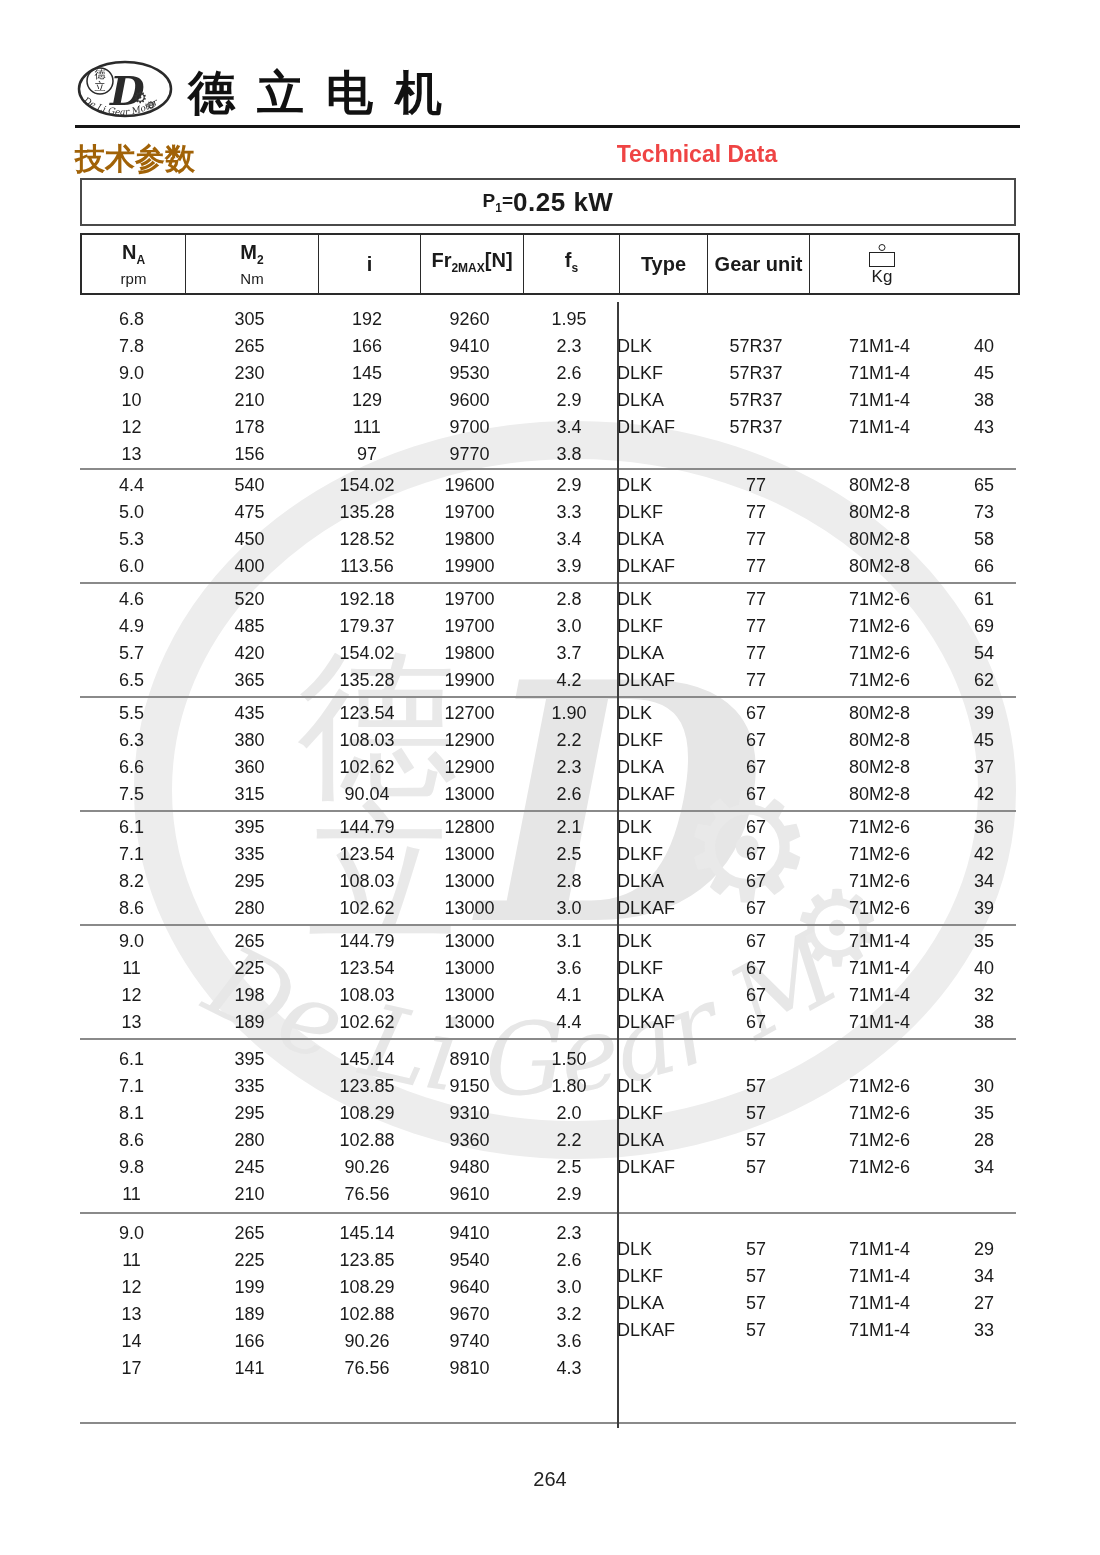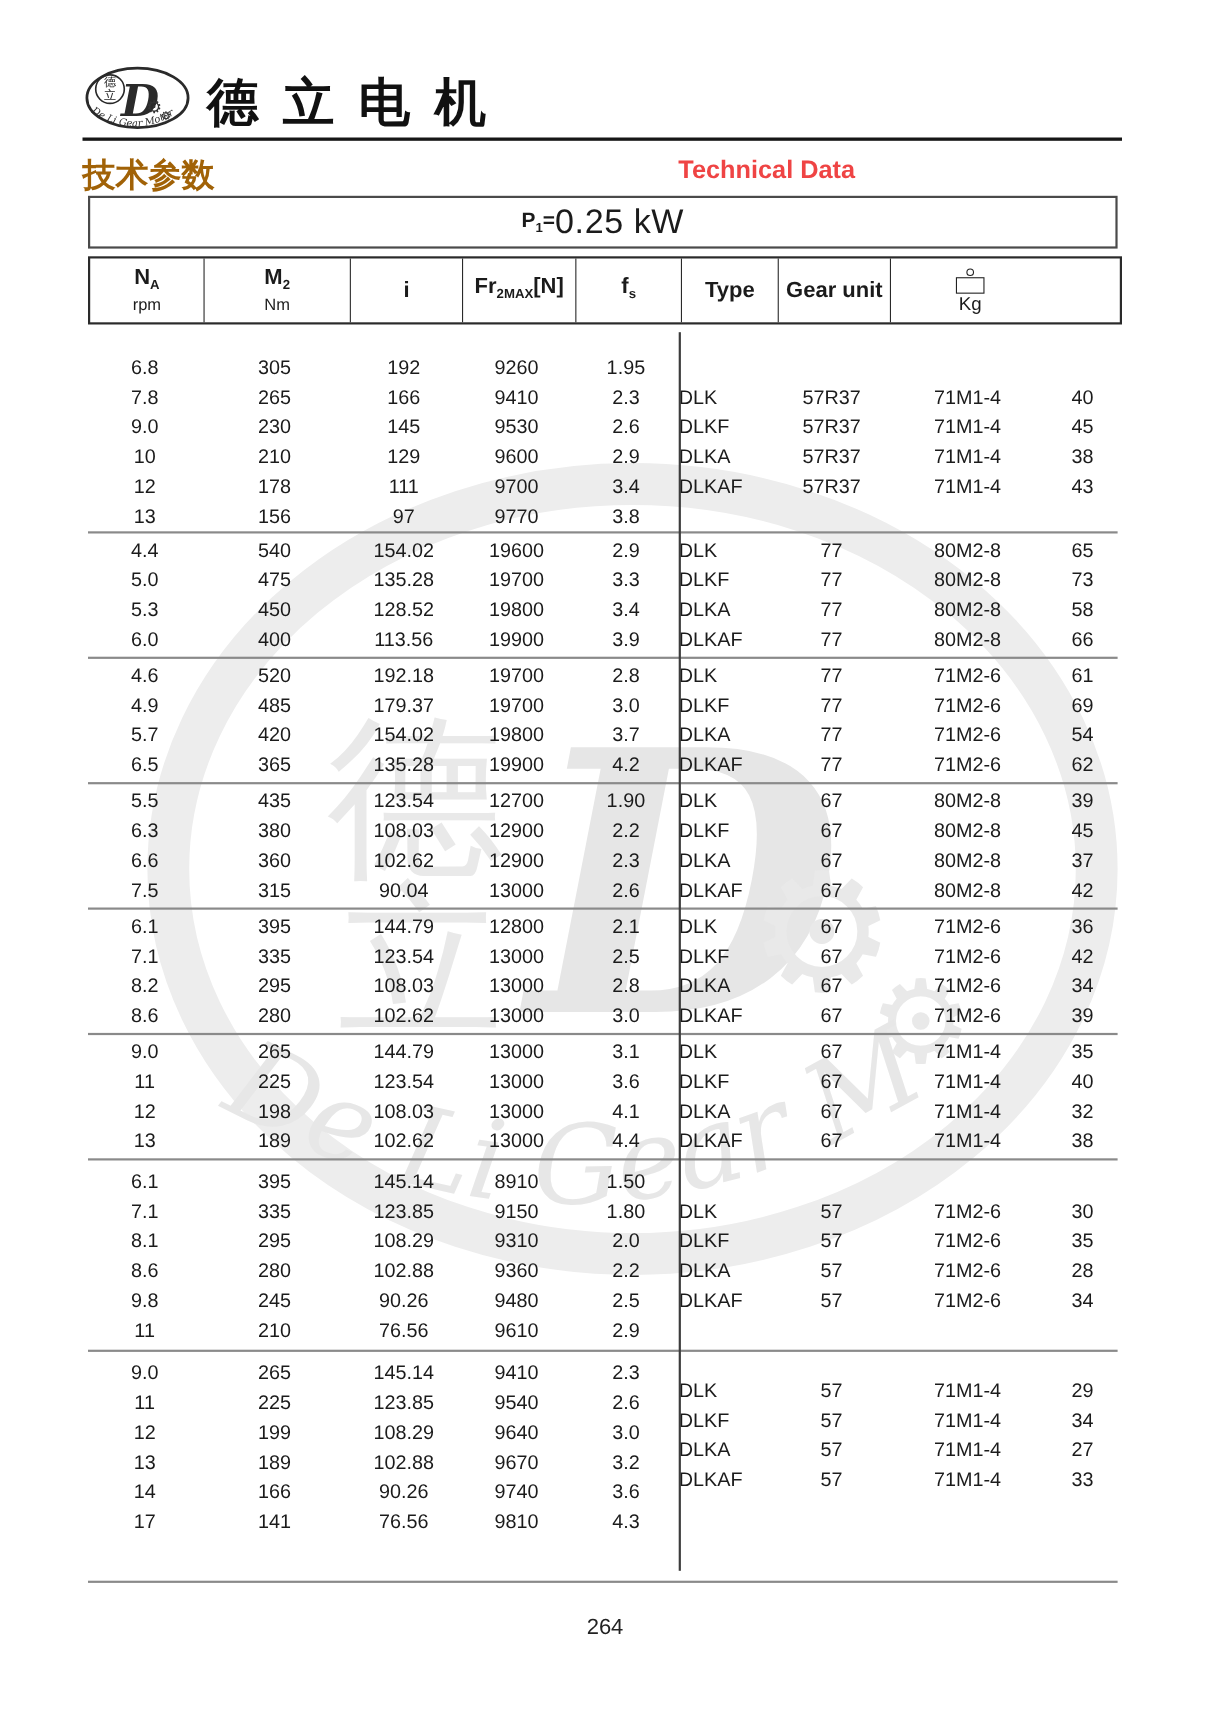--- a/index.html
+++ b/index.html
@@ -13,41 +13,41 @@
   .header-rule{position:absolute;left:75px;top:125px;width:945px;height:3px;background:#161616;}
   .section-cn{position:absolute;left:75px;top:139px;font-size:30px;font-weight:bold;color:#a16207;}
   .section-en{position:absolute;left:657px;top:141px;transform:translateX(-50%);
         font-size:23px;font-weight:bold;color:#ef4444;margin-left:40px;}
 
   
   .p1box{position:absolute;left:80px;top:178px;width:936px;height:48px;box-sizing:border-box;
         border:2px solid #4a4a4a;background:#fff;display:flex;align-items:center;justify-content:center;}
   .p1label{font-size:19px;font-weight:bold;}
   .p1label sub{font-size:12px;font-weight:bold;}
-  .p1value{font-size:31px;font-weight:normal;letter-spacing:.5px;}
+  .p1value{font-size:26px;font-weight:bold;letter-spacing:.5px;}
 
   
   .thead{position:absolute;left:80px;top:233px;width:936px;height:58px;box-sizing:content-box;
         border:2px solid #2a2a2a;display:grid;background:#fff;
         grid-template-columns:103px 133px 102px 103px 96px 88px 102px 145px 64px;}
   .hcell{display:flex;flex-direction:column;justify-content:center;align-items:center;
         border-left:1.5px solid #2a2a2a;}
   .hcell:first-child{border-left:none;}
   .hmain{font-weight:bold;font-size:20px;line-height:21px;}
   .hmain sub{font-size:12px;font-weight:bold;}
   .hunit{font-size:15px;line-height:16px;font-weight:normal;}
   .hkg{font-size:17px;line-height:17px;margin-top:1px;}
   .wicon{width:30px;height:23px;position:relative;}
   .wicon .wk{position:absolute;left:50%;top:0;transform:translateX(-50%);
         width:5px;height:5px;border:1.5px solid #222;border-radius:50%;}
   .wicon .wr{position:absolute;left:50%;top:8px;transform:translateX(-50%);
         width:24px;height:13px;border:1.5px solid #222;}
 
   
-  .data-area{position:absolute;left:80px;top:311px;width:936px;z-index:2;}
+  .data-area{position:absolute;left:80px;top:296px;width:936px;z-index:2;}
   .block{display:flex;border-bottom:2px solid #8a8a8a;}
   .bleft{display:grid;grid-template-columns:103px 133px 102px 103px 96px;grid-auto-rows:27px;width:537px;}
   .bright{display:grid;grid-template-columns:88px 102px 145px 64px;grid-auto-rows:27px;width:399px;align-self:flex-start;}
   .cell{font-size:18px;line-height:27px;text-align:center;white-space:nowrap;}
   .cell.r0{text-align:left;}
   .vdivider{position:absolute;left:617px;top:302px;width:1.5px;height:1126px;background:#3c3c3c;z-index:3;}
 
   
   .page-number{position:absolute;left:0;top:1468px;width:100%;text-align:center;font-size:20px;color:#222;}
 

